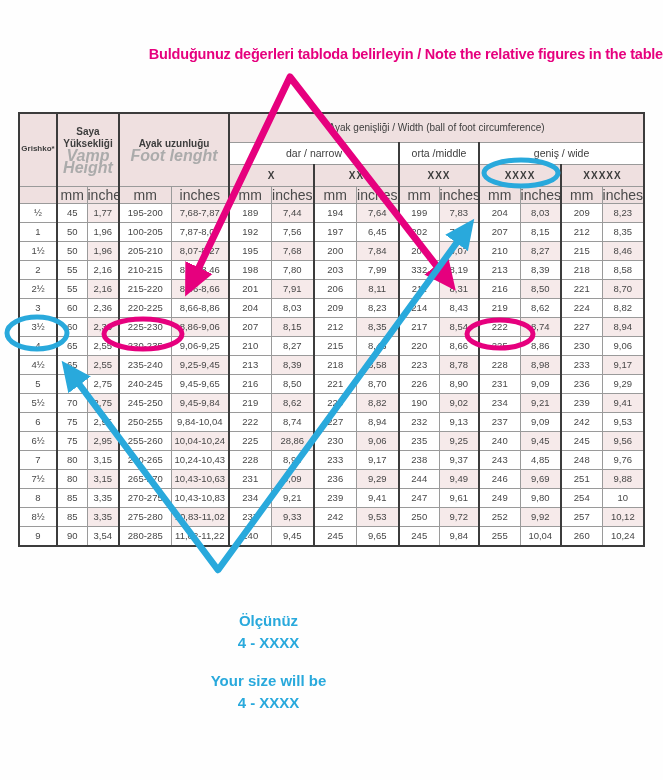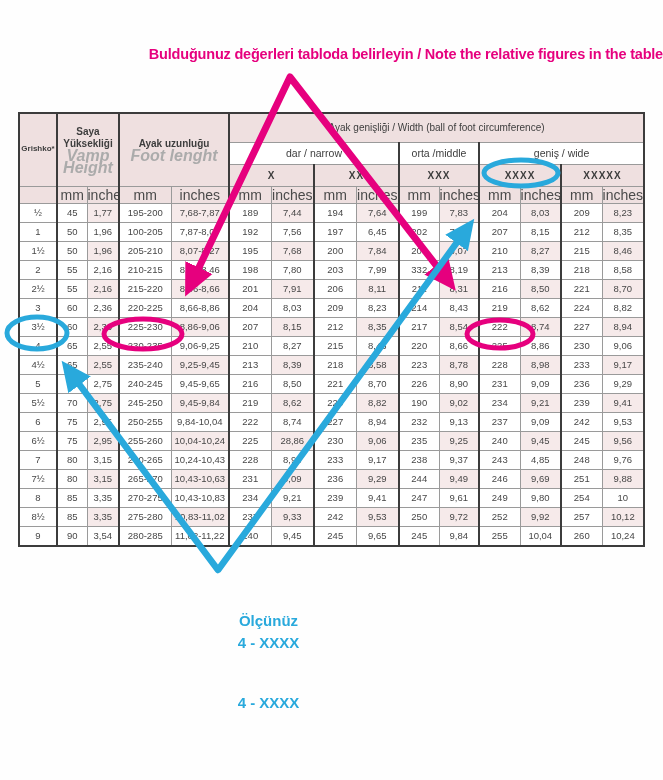--- a/index.html
+++ b/index.html
@@ -442,15 +442,16 @@
     <path d="M70,372 L218,570 L466,230" fill="none" stroke="#29a9dc" stroke-width="6.5" stroke-linejoin="round" marker-start="url(#arrowC)" marker-end="url(#arrowC)"></path>
 
     <ellipse cx="143" cy="334" rx="39" ry="15" fill="none" stroke="#e6007e" stroke-width="5"></ellipse>
     <ellipse cx="500" cy="334" rx="33" ry="14" fill="none" stroke="#e6007e" stroke-width="5"></ellipse>
     <ellipse cx="37" cy="333" rx="30" ry="16" fill="none" stroke="#29a9dc" stroke-width="5"></ellipse>
     <ellipse cx="521" cy="173" rx="37" ry="13" fill="none" stroke="#29a9dc" stroke-width="5"></ellipse>
   </svg>
 
   <div class="footer-line f1">Ölçünüz</div>
   <div class="footer-line f2">4 - XXXX</div>
+  <div class="footer-line f3">Your size will be</div>
   <div class="footer-line f4">4 - XXXX</div>
 
 </div>
 
 </body></html>

